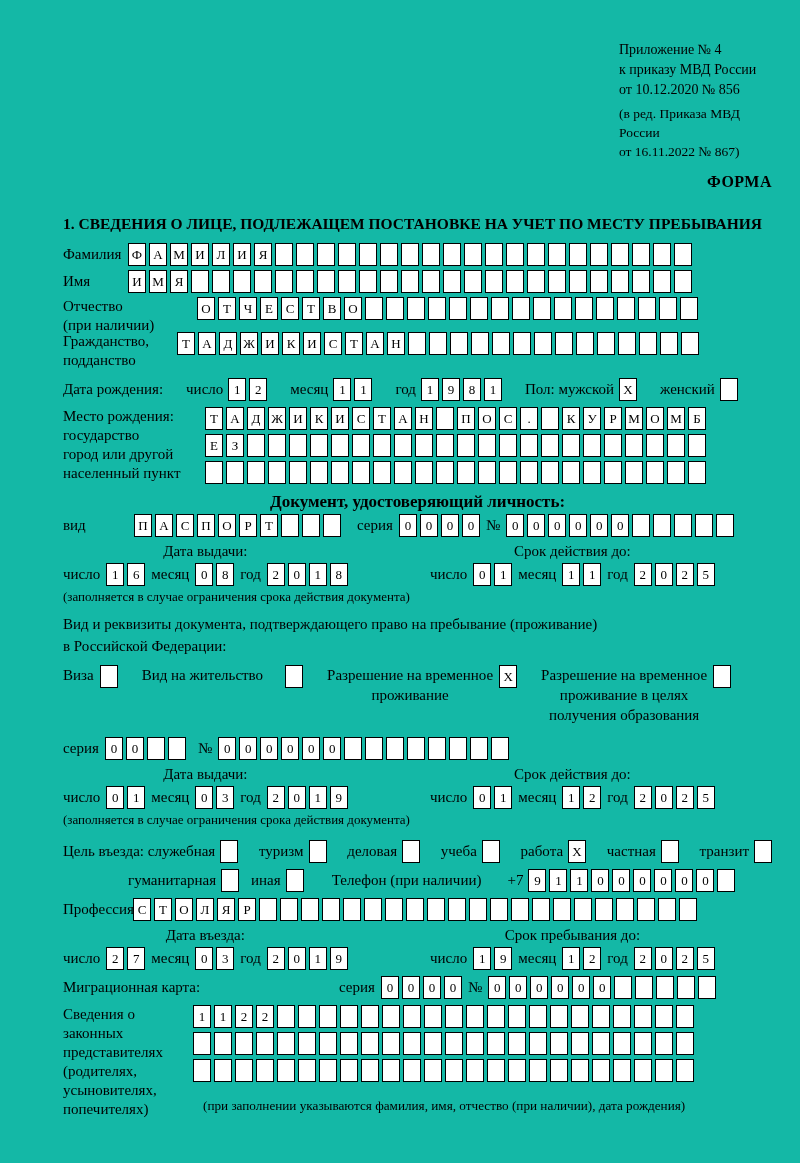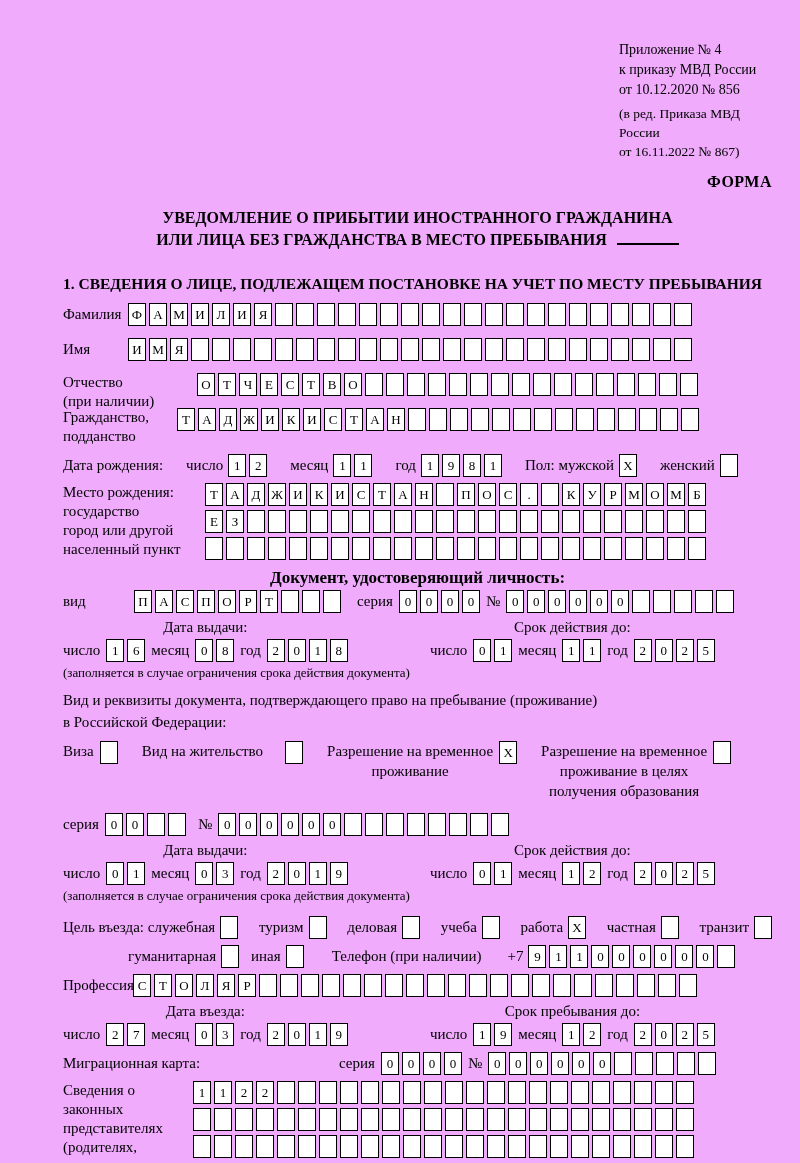--- a/index.html
+++ b/index.html
@@ -1,27 +1,27 @@
 <!DOCTYPE html>
 <html><head>
 <meta charset="utf-8">
 <style>
   html,body{margin:0;padding:0;background:#fff;}
   body{width:800px;height:1163px;color:#000;font-family:"Liberation Serif","DejaVu Serif",serif;font-size:15px;}
-  .page{box-sizing:border-box;width:800px;height:1163px;padding:40px 28px 0 63px;overflow:hidden;position:relative;background:#f0abfc;}
+  .page{box-sizing:border-box;width:800px;height:1163px;padding:40px 28px 0 63px;overflow:hidden;position:relative;background:#14b8a6;}
   
   .annex{margin-left:556px;font-size:14px;line-height:20px;}
   .annex .note{margin-top:4px;font-size:13.5px;line-height:19px;}
   .form-label{text-align:right;font-weight:bold;font-size:16px;margin-top:12px;letter-spacing:.5px;}
   
   .title{margin-top:16px;text-align:center;font-weight:bold;font-size:16px;line-height:22px;}
   .blank{display:inline-block;width:62px;height:13px;border-bottom:2px solid #000;margin-left:10px;}
   .section-title{margin-top:24px;font-weight:bold;font-size:15.5px;}
   
-  .row{display:flex;align-items:center;margin-top:12px;}
+  .row{display:flex;align-items:center;margin-top:4px;}
   .row.top{align-items:flex-start;}
   .lab{flex:none;line-height:19px;}
   .w65{width:65px;} .w114{width:114px;} .w134{width:134px;} .w142{width:142px;} .w130{width:130px;}
   .cells{display:inline-flex;gap:3px;flex:none;}
   .cell{flex:none;box-sizing:content-box;width:16px;height:21px;border:1.6px solid #000;display:inline-flex;align-items:center;justify-content:center;font-size:13px;line-height:1;background:#fff;}
   .stack{display:flex;flex-direction:column;gap:4px;}
   .fgroup{display:inline-flex;align-items:center;gap:5px;flex:none;}
   
   .center-bold{text-align:center;font-weight:bold;margin-top:8px;font-size:17px;}
   
@@ -52,24 +52,20 @@
     <div>Приложение № 4</div>
     <div>к приказу МВД России</div>
     <div>от 10.12.2020 № 856</div>
     <div class="note">
       <div>(в ред. Приказа МВД России</div>
       <div>от 16.11.2022 № 867)</div>
     </div>
   </div>
   <div class="form-label">ФОРМА</div>
 
-  <div class="title">
-    <div>УВЕДОМЛЕНИЕ О ПРИБЫТИИ ИНОСТРАННОГО ГРАЖДАНИНА</div>
-    <div><span>ИЛИ ЛИЦА БЕЗ ГРАЖДАНСТВА В МЕСТО ПРЕБЫВАНИЯ</span><span class="blank"></span></div>
-  </div>
 
   <div class="section-title">1. СВЕДЕНИЯ О ЛИЦЕ, ПОДЛЕЖАЩЕМ ПОСТАНОВКЕ НА УЧЕТ ПО МЕСТУ ПРЕБЫВАНИЯ</div>
 
   <div class="row mt10">
     <span class="lab w65">Фамилия</span>
     <span class="cells">
         <span class="cell">Ф</span>
         <span class="cell">А</span>
         <span class="cell">М</span>
         <span class="cell">И</span>

